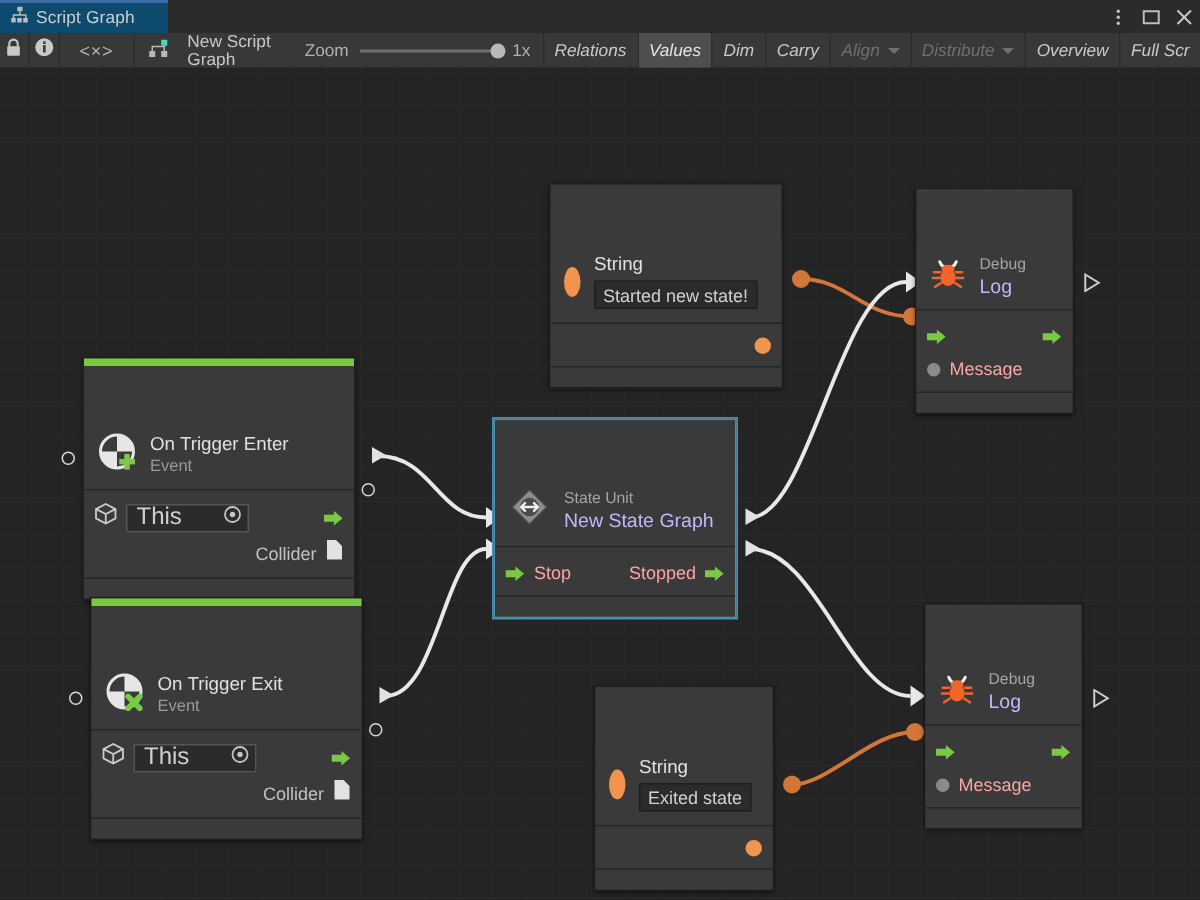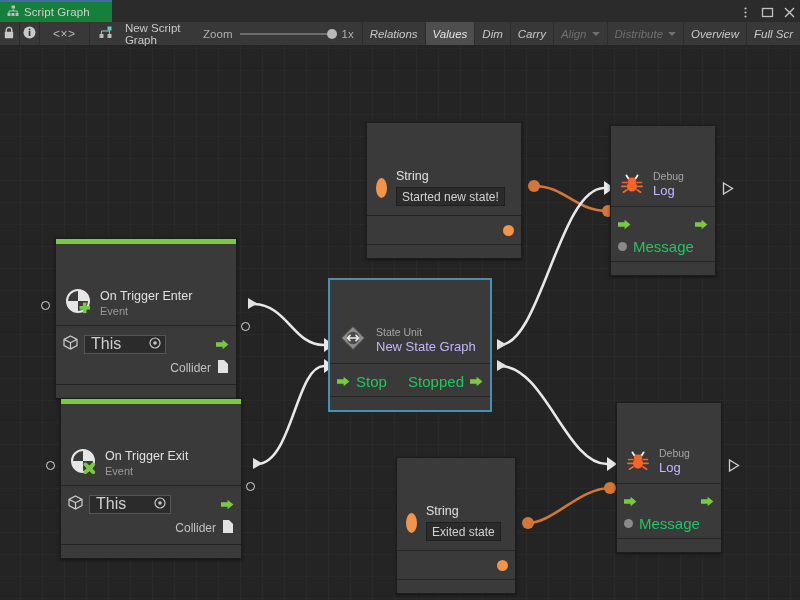--- a/index.html
+++ b/index.html
@@ -10,21 +10,21 @@
     overflow: hidden;
   }
 
   
   #tabbar {
     position: absolute; left: 0; top: 0; width: 800px; height: 22px;
     background: #2b2b2b;
   }
   .tab {
     position: absolute; left: 0; top: 0; width: 112px; height: 22px;
-    background: #15803d;
+    background: #0c4a6e;
     border-top: 2px solid #3c6ea5;
     display: flex; align-items: center; gap: 5px;
     padding-left: 7px;
   }
   .tab-label {
     font-size: 11.5px; color: #cfcfcf; letter-spacing: .1px;
   }
   .win-btns {
     position: absolute; right: 4px; top: 0; height: 22px;
     display: flex; align-items: center; gap: 9px;
@@ -118,21 +118,21 @@
     height: 14px; background: #3a3a3a; border-top: 1px solid #252525;
   }
 
   .prow {
     display: flex; align-items: center; height: 22px;
     padding: 0 7px 0 7px; position: relative;
   }
   .prow .left { display: flex; align-items: center; gap: 6px; }
   .prow .right { margin-left: auto; display: flex; align-items: center; gap: 6px; }
   .plabel { font-size: 12px; color: #c2c2c2; }
-  .plabel.dim { font-size: 15px; color: #22c55e; }
+  .plabel.dim { font-size: 12px; color: #fca5a5; }
 
   
   .flowarrow { width: 13px; height: 11px; flex: 0 0 13px; }
   
   .odot { width: 11px; height: 11px; border-radius: 50%; background: #f0944e; flex: 0 0 11px; }
   .odot.big { width: 20px; height: 20px; border-radius: 50%; }
   .gdot { width: 9px; height: 9px; border-radius: 50%; background: #8a8a8a; flex: 0 0 9px; }
 
   .valfield {
     background: #2b2b2b; border: 1px solid #1f1f1f;

